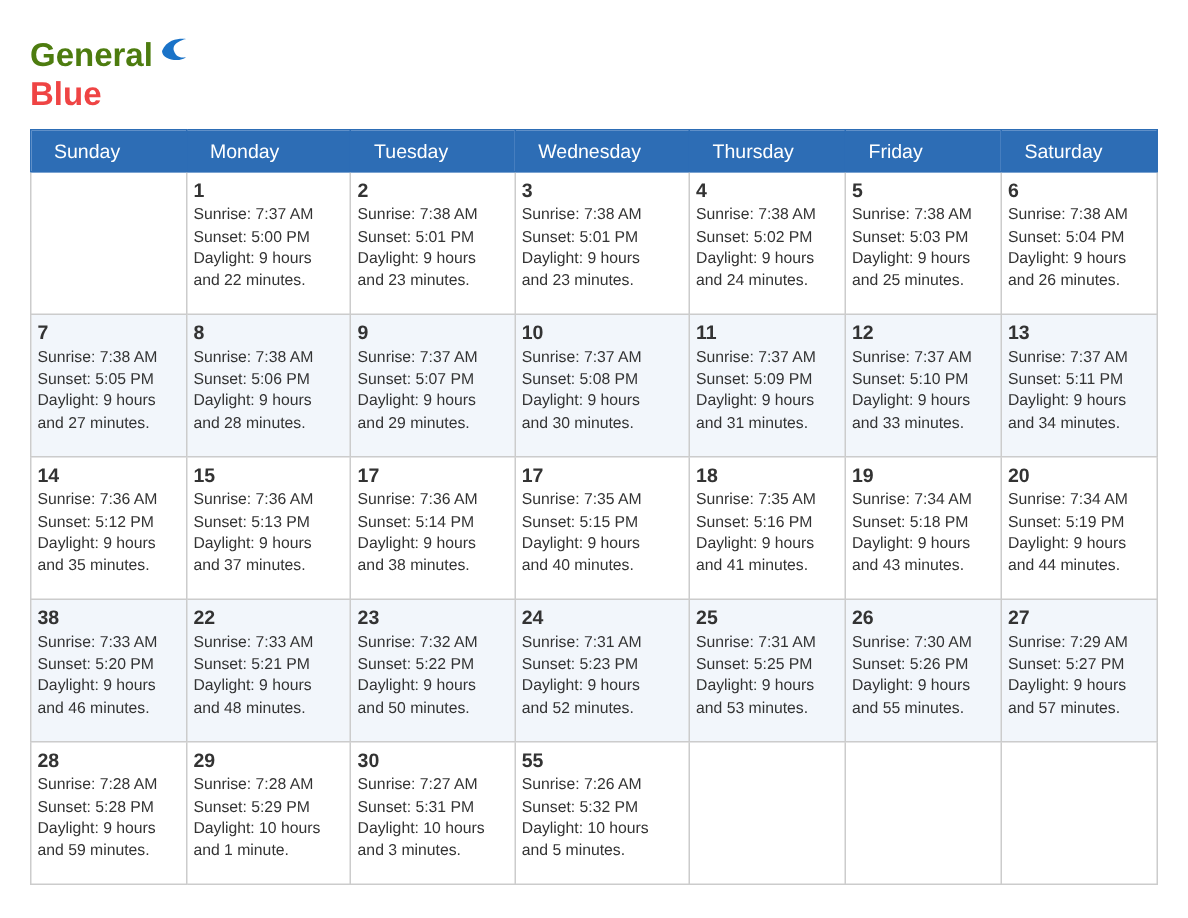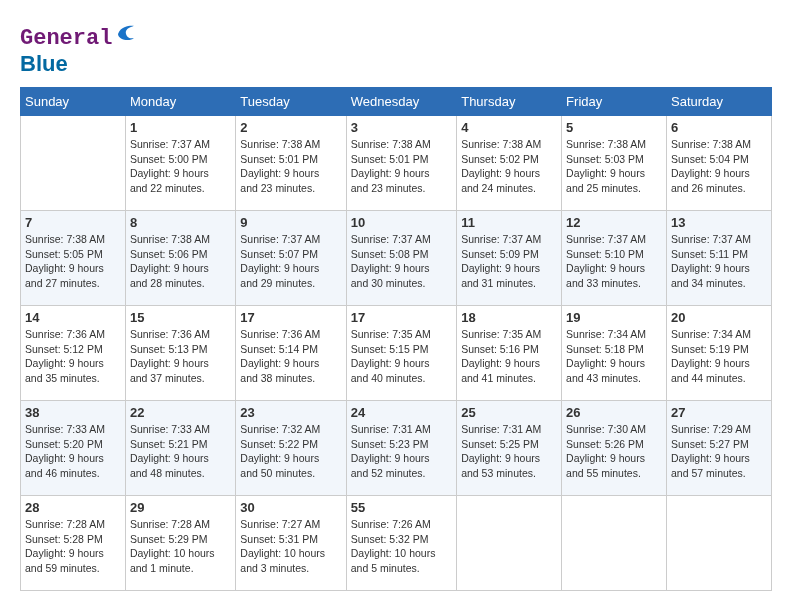--- a/index.html
+++ b/index.html
@@ -17,22 +17,22 @@
       margin-bottom: 10px;
     }
     .logo {
       display: flex;
       align-items: center;
     }
     .logo-text {
       font-size: 22px;
       font-weight: bold;
     }
-    .logo-general { color: #701a75; font-family: Liberation Mono, monospace; }
-    .logo-blue { color: #0369a1; }
+    .logo-general { color: #4d7c0f; }
+    .logo-blue { color: #ef4444; }
     .logo-icon {
       width: 24px;
       height: 24px;
       margin-left: 2px;
     }
     .title-block {
       text-align: right;
     }
     .calendar-title {
       font-size: 36px;
@@ -44,21 +44,21 @@
       color: #333;
     }
     table {
       width: 100%;
       border-collapse: collapse;
       font-size: 11px;
     }
     thead tr th {
       background-color: #2d6db5;
       color: #fff;
-      padding: 6px 4px;
+      padding: 6px 15px;
       text-align: left;
       font-size: 13px;
       font-weight: normal;
       border: 1px solid #2d6db5;
     }
     tbody tr td {
       vertical-align: top;
       border: 1px solid #ccc;
       padding: 4px;
       min-height: 80px;

